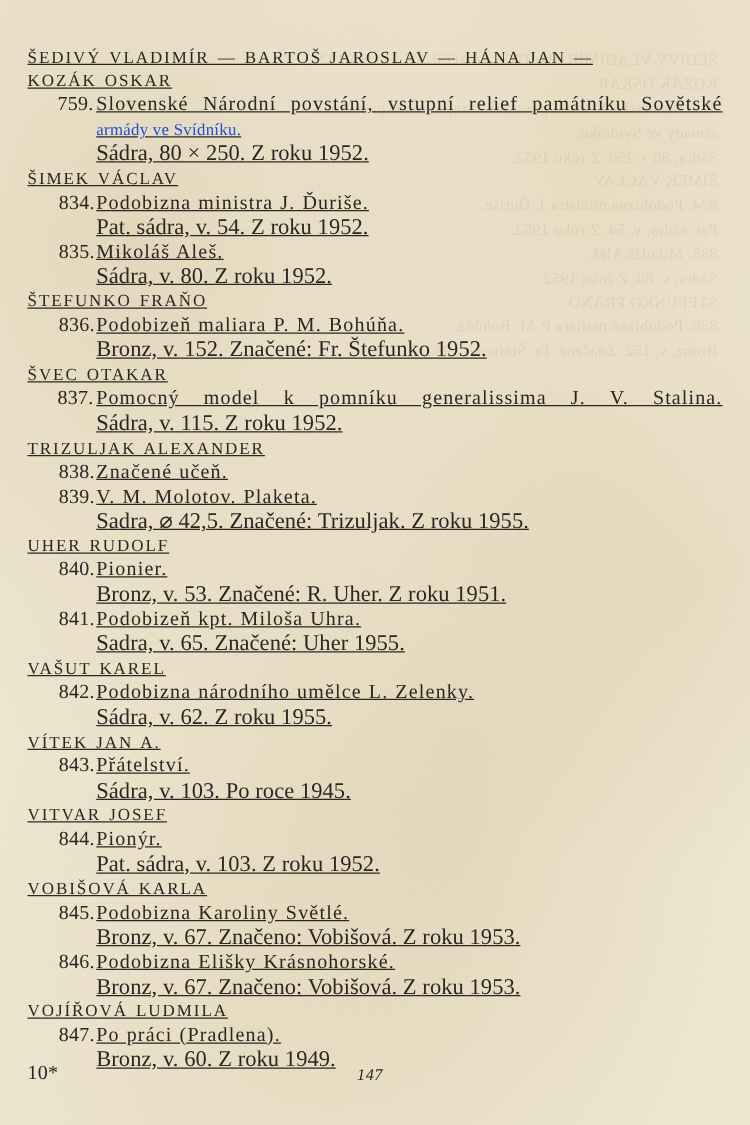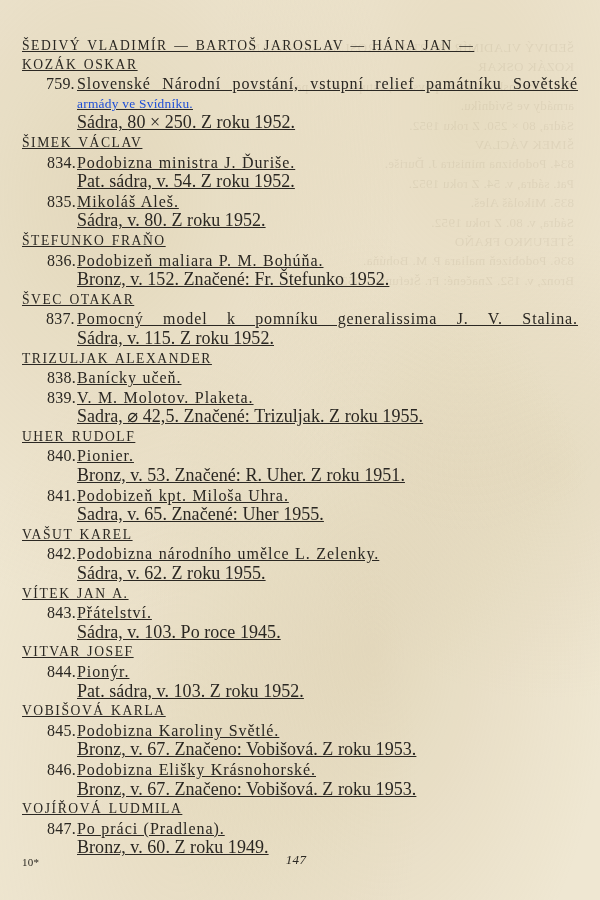--- a/index.html
+++ b/index.html
@@ -125,21 +125,21 @@
     position: absolute;
     left: 0;
     right: 0;
     bottom: 32px;
     height: 20px;
   }
   .sig-mark {
     position: absolute;
     left: 22px;
     bottom: 0;
-    font-size: 11px;
+    font-size: 16px;
     letter-spacing: 0.2px;
     color: #2a2722;
     margin-top: 25px;
   }
   .folio {
     position: absolute;
     left: 0;
     right: 0;
     bottom: 0;
     text-align: center;
@@ -190,21 +190,21 @@
         <div class="entry-title"><span class="num">836.</span><span>Podobizeň maliara P. M. Bohúňa.</span></div>
         <div class="entry-desc">Bronz, v. 152. Značené: Fr. Štefunko 1952.</div>
       </div>
       <div class="entry">
         <div class="artist-name">ŠVEC OTAKAR</div>
         <div class="entry-title justified"><span class="num">837.</span><span>Pomocný model k pomníku generalissima J. V. Stalina.</span></div>
         <div class="entry-desc">Sádra, v. 115. Z roku 1952.</div>
       </div>
       <div class="entry">
         <div class="artist-name">TRIZULJAK ALEXANDER</div>
-        <div class="entry-title"><span class="num">838.</span><span>Banícky učeň.</span></div>
+        <div class="entry-title"><span class="num">838.</span><span>Značené učeň.</span></div>
         <div class="entry-title"><span class="num">839.</span><span>V. M. Molotov. Plaketa.</span></div>
         <div class="entry-desc">Sadra, ⌀ 42,5. Značené: Trizuljak. Z roku 1955.</div>
       </div>
       <div class="entry">
         <div class="artist-name">UHER RUDOLF</div>
         <div class="entry-title"><span class="num">840.</span><span>Pionier.</span></div>
         <div class="entry-desc">Bronz, v. 53. Značené: R. Uher. Z roku 1951.</div>
         <div class="entry-title"><span class="num">841.</span><span>Podobizeň kpt. Miloša Uhra.</span></div>
         <div class="entry-desc">Sadra, v. 65. Značené: Uher 1955.</div>
       </div>

